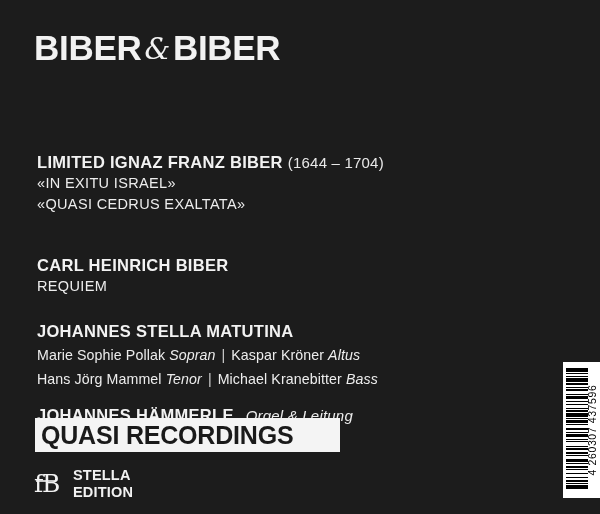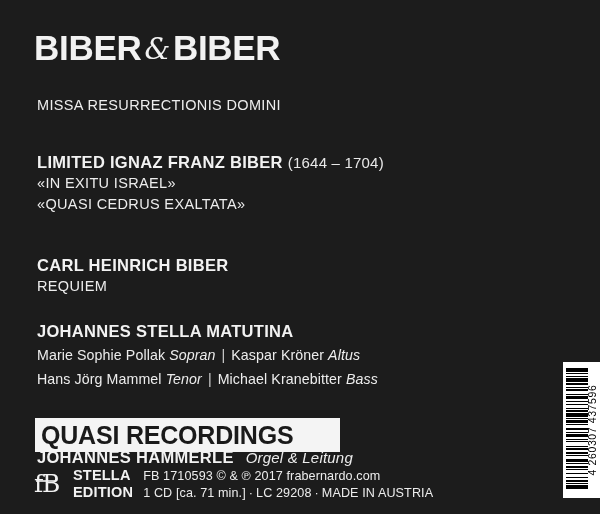--- a/index.html
+++ b/index.html
@@ -90,21 +90,20 @@
     padding: 0 6px;
     color: #cfcfcf;
   }
 
   
   #conductor {
     position: absolute;
     left: 37px;
     top: 406px;
     white-space: nowrap;
-    margin-top: 42px;
   }
   #conductor-name {
     font-size: 16.5px;
     font-weight: bold;
     letter-spacing: 0.3px;
   }
   #conductor-role {
     font-size: 15px;
     font-style: italic;
     letter-spacing: 0.2px;
@@ -210,21 +209,20 @@
 </head>
 <body>
 
 <div id="cover">
 
   <div id="title">
     <span>BIBER</span><span class="amp">&amp;</span><span>BIBER</span>
   </div>
 
   <div class="block" id="block-1">
-    <div class="work">MISSA RESURRECTIONIS DOMINI</div>
   </div>
 
   <div class="block" id="block-2">
     <div class="composer">
       <span>LIMITED IGNAZ FRANZ BIBER</span><span class="dates">(1644 – 1704)</span>
     </div>
     <div class="work">«IN EXITU ISRAEL»</div>
     <div class="work">«QUASI CEDRUS EXALTATA»</div>
   </div>
 
@@ -260,26 +258,20 @@
   <div id="footer">
     <svg id="label-logo" viewBox="0 0 34 34">
       <text x="1" y="26" font-family="DejaVu Serif, serif" font-size="25" fill="#f2f2f2">f</text>
       <text x="9" y="26" font-family="DejaVu Serif, serif" font-size="25" fill="#f2f2f2">B</text>
       <path d="M3 15 H23" stroke="#f2f2f2" stroke-width="1.6" fill="none"></path>
     </svg>
     <div id="limited-edition">
       <div>STELLA</div>
       <div>EDITION</div>
     </div>
-    <div id="catalog">
-      <div>FB 1710593  © &amp; ℗ 2017 frabernardo.com</div>
-      <div>
-        <span>1 CD [ca. 71 min.]</span><span class="dot">·</span><span>LC 29208</span><span class="dot">·</span><span>MADE IN AUSTRIA</span>
-      </div>
-    </div>
   </div>
 
   <div id="barcode-panel">
     <div id="barcode-bars">
         <i style="height: 3.50943px;"></i>
         <i style="height: 1.16981px; background: transparent;"></i>
         <i style="height: 1.16981px;"></i>
         <i style="height: 2.33962px; background: transparent;"></i>
         <i style="height: 1.16981px;"></i>
         <i style="height: 1.16981px; background: transparent;"></i>

